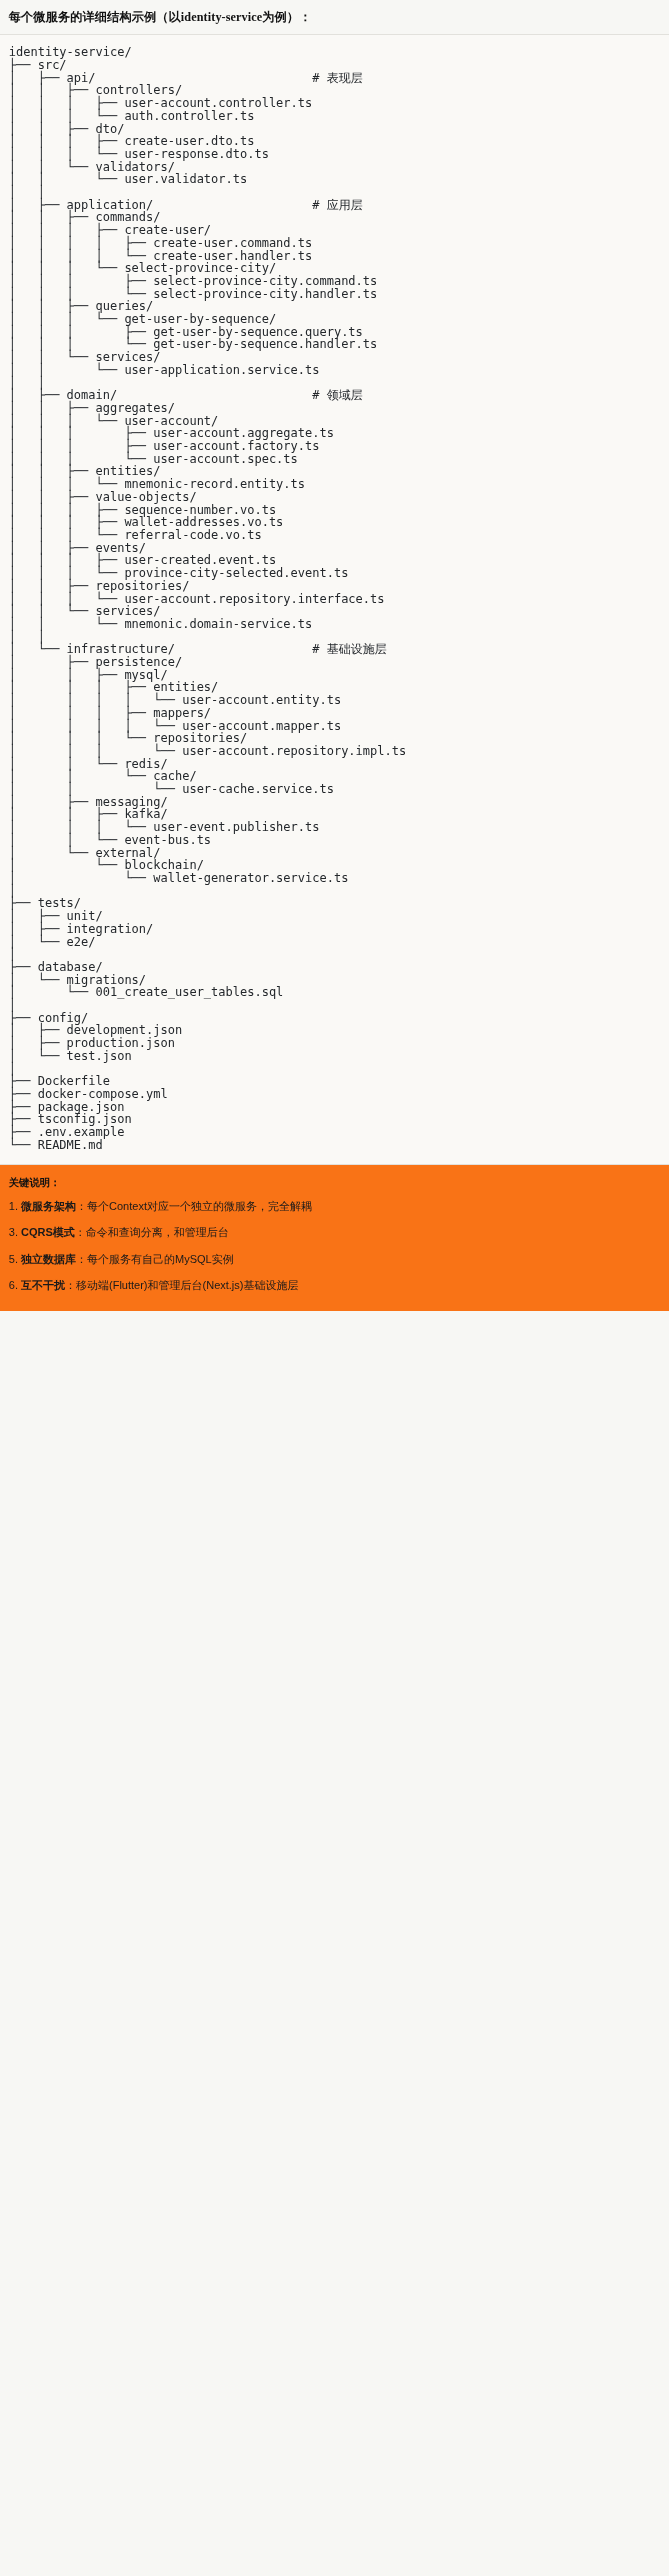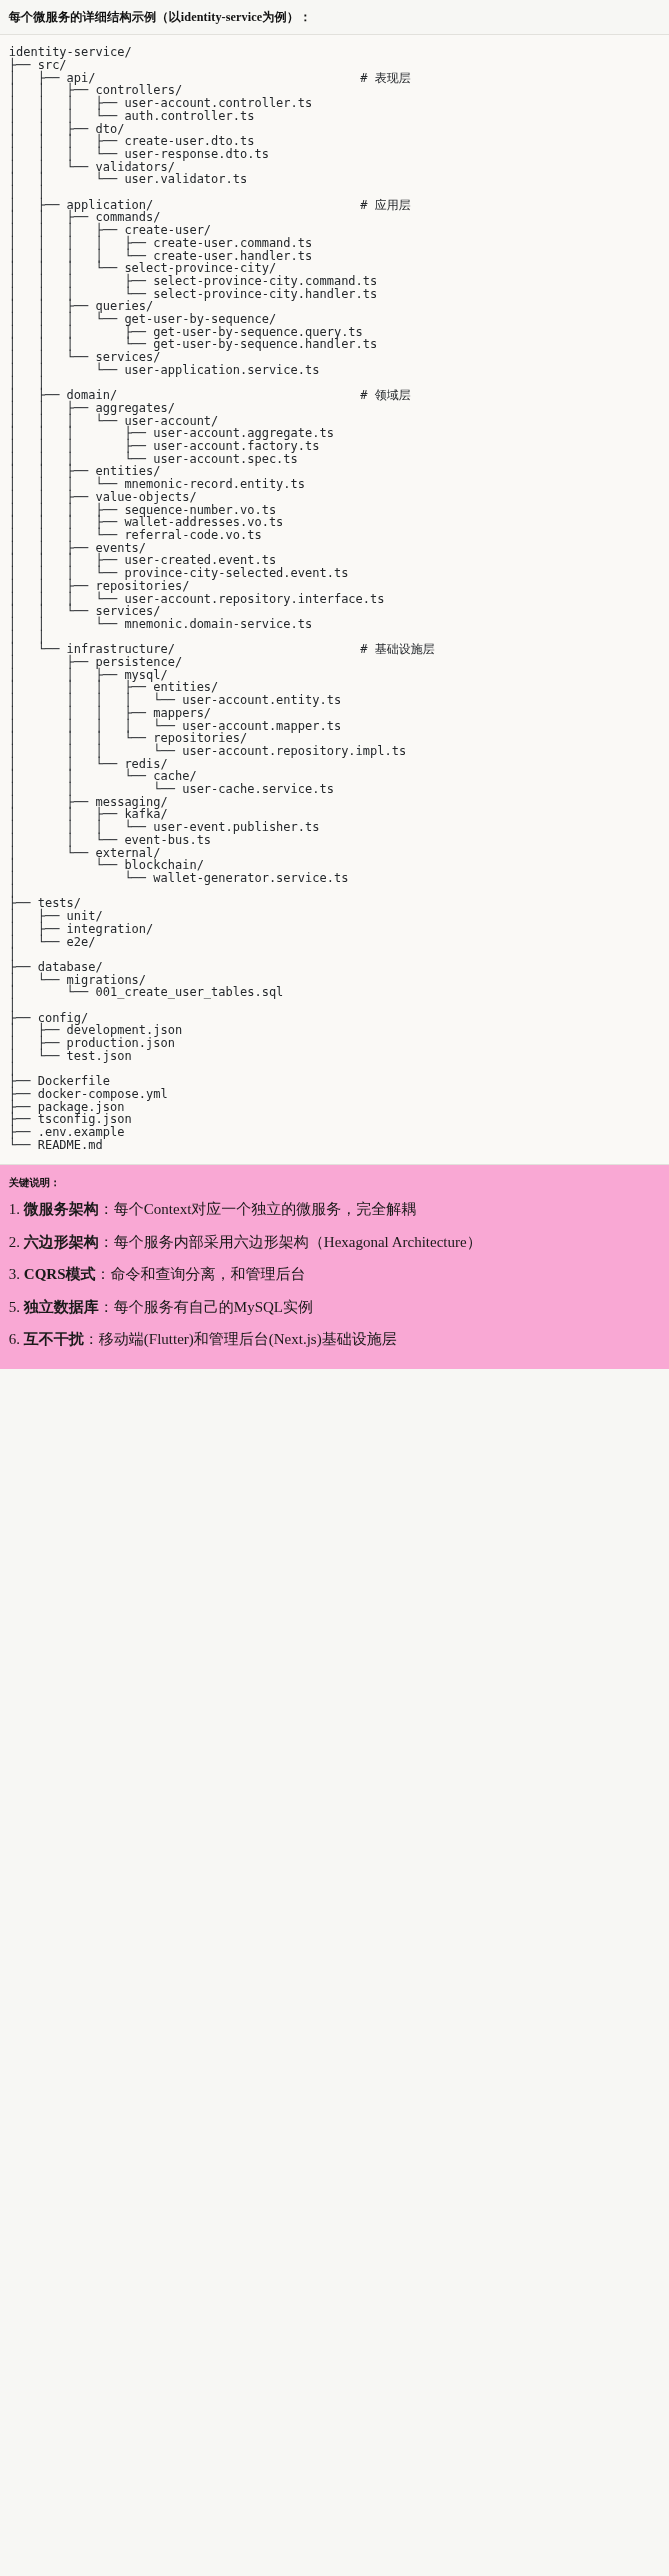--- a/index.html
+++ b/index.html
@@ -52,44 +52,43 @@
     letter-spacing: 0px;
     tab-size: 4;
   }
   .tree-line {
     display: block;
     white-space: pre;
     min-height: 12.7px;
   }
   .tree-line .cmt {
     color: #23272b;
-    margin-left: 48px;
   }
 
   
   .notes-block {
     padding: 10px 8.8px 7.5px 8.8px;
-    background: #f9a8d4;
+    background: #f97316;
   }
   .notes-heading {
     font-family: "Liberation Serif", serif;
     font-weight: bold;
     font-size: 10.3px;
     line-height: 1.5;
     color: #111111;
     margin: 0 0 7.5px 0;
   }
   ol.notes-list {
     margin: 0;
     padding: 0;
     list-style: none;
   }
   ol.notes-list li {
-    font-family: Liberation Serif, serif;
-    font-size: 15px;
+    font-family: Liberation Sans, sans-serif;
+    font-size: 11px;
     line-height: 1.55;
     color: #1a1a1a;
     margin: 0 0 9.4px 0;
     white-space: nowrap;
   }
   ol.notes-list li .num {
     font-weight: normal;
   }
   ol.notes-list li .term {
     font-weight: bold;
@@ -120,21 +119,20 @@
   </div>
 
   <div class="tree-block">
     <pre class="tree" id="tree-pre"><span class="tree-line">identity-service/</span><span class="tree-line">├── src/</span><span class="tree-line">│   ├── api/                              <span class="cmt"># 表现层</span></span><span class="tree-line">│   │   ├── controllers/</span><span class="tree-line">│   │   │   ├── user-account.controller.ts</span><span class="tree-line">│   │   │   └── auth.controller.ts</span><span class="tree-line">│   │   ├── dto/</span><span class="tree-line">│   │   │   ├── create-user.dto.ts</span><span class="tree-line">│   │   │   └── user-response.dto.ts</span><span class="tree-line">│   │   └── validators/</span><span class="tree-line">│   │       └── user.validator.ts</span><span class="tree-line">│   │</span><span class="tree-line">│   ├── application/                      <span class="cmt"># 应用层</span></span><span class="tree-line">│   │   ├── commands/</span><span class="tree-line">│   │   │   ├── create-user/</span><span class="tree-line">│   │   │   │   ├── create-user.command.ts</span><span class="tree-line">│   │   │   │   └── create-user.handler.ts</span><span class="tree-line">│   │   │   └── select-province-city/</span><span class="tree-line">│   │   │       ├── select-province-city.command.ts</span><span class="tree-line">│   │   │       └── select-province-city.handler.ts</span><span class="tree-line">│   │   ├── queries/</span><span class="tree-line">│   │   │   └── get-user-by-sequence/</span><span class="tree-line">│   │   │       ├── get-user-by-sequence.query.ts</span><span class="tree-line">│   │   │       └── get-user-by-sequence.handler.ts</span><span class="tree-line">│   │   └── services/</span><span class="tree-line">│   │       └── user-application.service.ts</span><span class="tree-line">│   │</span><span class="tree-line">│   ├── domain/                           <span class="cmt"># 领域层</span></span><span class="tree-line">│   │   ├── aggregates/</span><span class="tree-line">│   │   │   └── user-account/</span><span class="tree-line">│   │   │       ├── user-account.aggregate.ts</span><span class="tree-line">│   │   │       ├── user-account.factory.ts</span><span class="tree-line">│   │   │       └── user-account.spec.ts</span><span class="tree-line">│   │   ├── entities/</span><span class="tree-line">│   │   │   └── mnemonic-record.entity.ts</span><span class="tree-line">│   │   ├── value-objects/</span><span class="tree-line">│   │   │   ├── sequence-number.vo.ts</span><span class="tree-line">│   │   │   ├── wallet-addresses.vo.ts</span><span class="tree-line">│   │   │   └── referral-code.vo.ts</span><span class="tree-line">│   │   ├── events/</span><span class="tree-line">│   │   │   ├── user-created.event.ts</span><span class="tree-line">│   │   │   └── province-city-selected.event.ts</span><span class="tree-line">│   │   ├── repositories/</span><span class="tree-line">│   │   │   └── user-account.repository.interface.ts</span><span class="tree-line">│   │   └── services/</span><span class="tree-line">│   │       └── mnemonic.domain-service.ts</span><span class="tree-line">│   │</span><span class="tree-line">│   └── infrastructure/                   <span class="cmt"># 基础设施层</span></span><span class="tree-line">│       ├── persistence/</span><span class="tree-line">│       │   ├── mysql/</span><span class="tree-line">│       │   │   ├── entities/</span><span class="tree-line">│       │   │   │   └── user-account.entity.ts</span><span class="tree-line">│       │   │   ├── mappers/</span><span class="tree-line">│       │   │   │   └── user-account.mapper.ts</span><span class="tree-line">│       │   │   └── repositories/</span><span class="tree-line">│       │   │       └── user-account.repository.impl.ts</span><span class="tree-line">│       │   └── redis/</span><span class="tree-line">│       │       └── cache/</span><span class="tree-line">│       │           └── user-cache.service.ts</span><span class="tree-line">│       ├── messaging/</span><span class="tree-line">│       │   ├── kafka/</span><span class="tree-line">│       │   │   └── user-event.publisher.ts</span><span class="tree-line">│       │   └── event-bus.ts</span><span class="tree-line">│       └── external/</span><span class="tree-line">│           └── blockchain/</span><span class="tree-line">│               └── wallet-generator.service.ts</span><span class="tree-line">│</span><span class="tree-line">├── tests/</span><span class="tree-line">│   ├── unit/</span><span class="tree-line">│   ├── integration/</span><span class="tree-line">│   └── e2e/</span><span class="tree-line">│</span><span class="tree-line">├── database/</span><span class="tree-line">│   └── migrations/</span><span class="tree-line">│       └── 001_create_user_tables.sql</span><span class="tree-line">│</span><span class="tree-line">├── config/</span><span class="tree-line">│   ├── development.json</span><span class="tree-line">│   ├── production.json</span><span class="tree-line">│   └── test.json</span><span class="tree-line">│</span><span class="tree-line">├── Dockerfile</span><span class="tree-line">├── docker-compose.yml</span><span class="tree-line">├── package.json</span><span class="tree-line">├── tsconfig.json</span><span class="tree-line">├── .env.example</span><span class="tree-line">└── README.md</span></pre>
   </div>
 
   <div class="notes-block">
     <div class="notes-heading">关键说明：</div>
     <ol class="notes-list" id="notes-list">
         <li><span class="num">1. </span><span class="term">微服务架构</span><span class="sep">：</span><span class="desc">每个Context对应一个独立的微服务，完全解耦</span></li>
-        <li><span class="num">2. </span><span class="term">六边形架构</span><span class="sep">：</span><span class="desc">每个服务内部采用六边形架构（Hexagonal Architecture）</span></li>
         <li><span class="num">3. </span><span class="term">CQRS模式</span><span class="sep">：</span><span class="desc">命令和查询分离，和管理后台</span></li>
         <li><span class="num">5. </span><span class="term">独立数据库</span><span class="sep">：</span><span class="desc">每个服务有自己的MySQL实例</span></li>
         <li><span class="num">6. </span><span class="term">互不干扰</span><span class="sep">：</span><span class="desc">移动端(Flutter)和管理后台(Next.js)基础设施层</span></li>
       </ol>
   </div>
 
 </div>
 
 
 </body></html>

